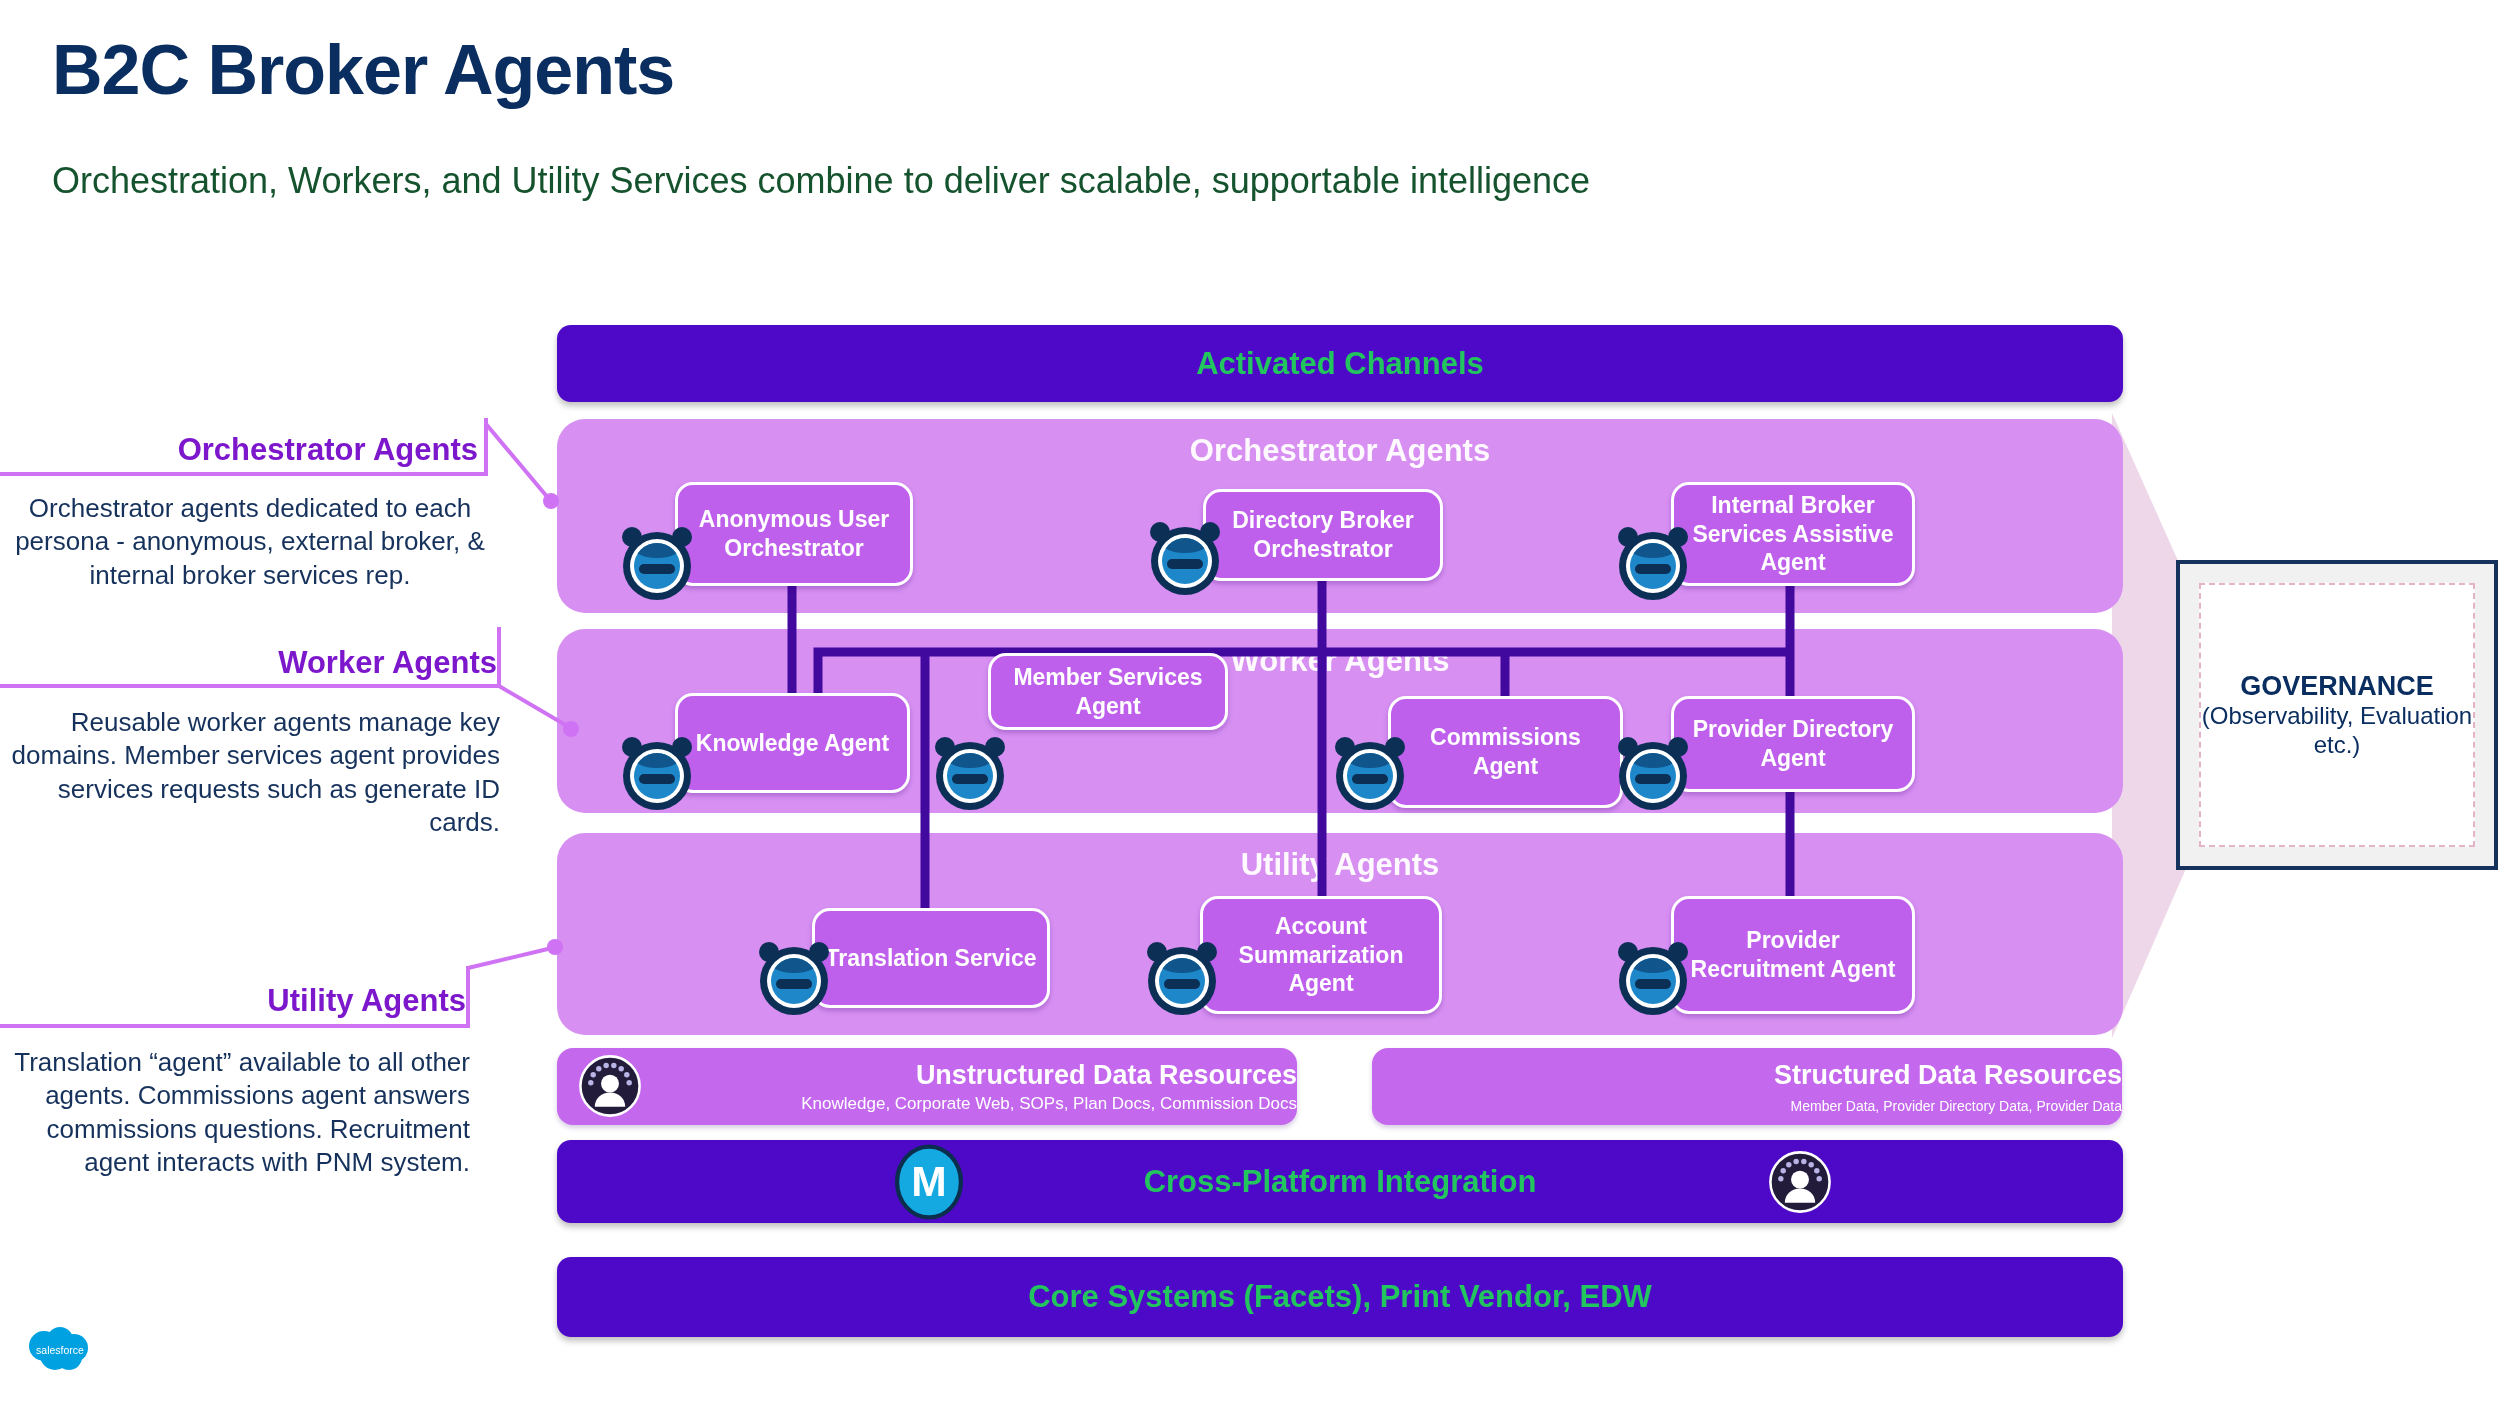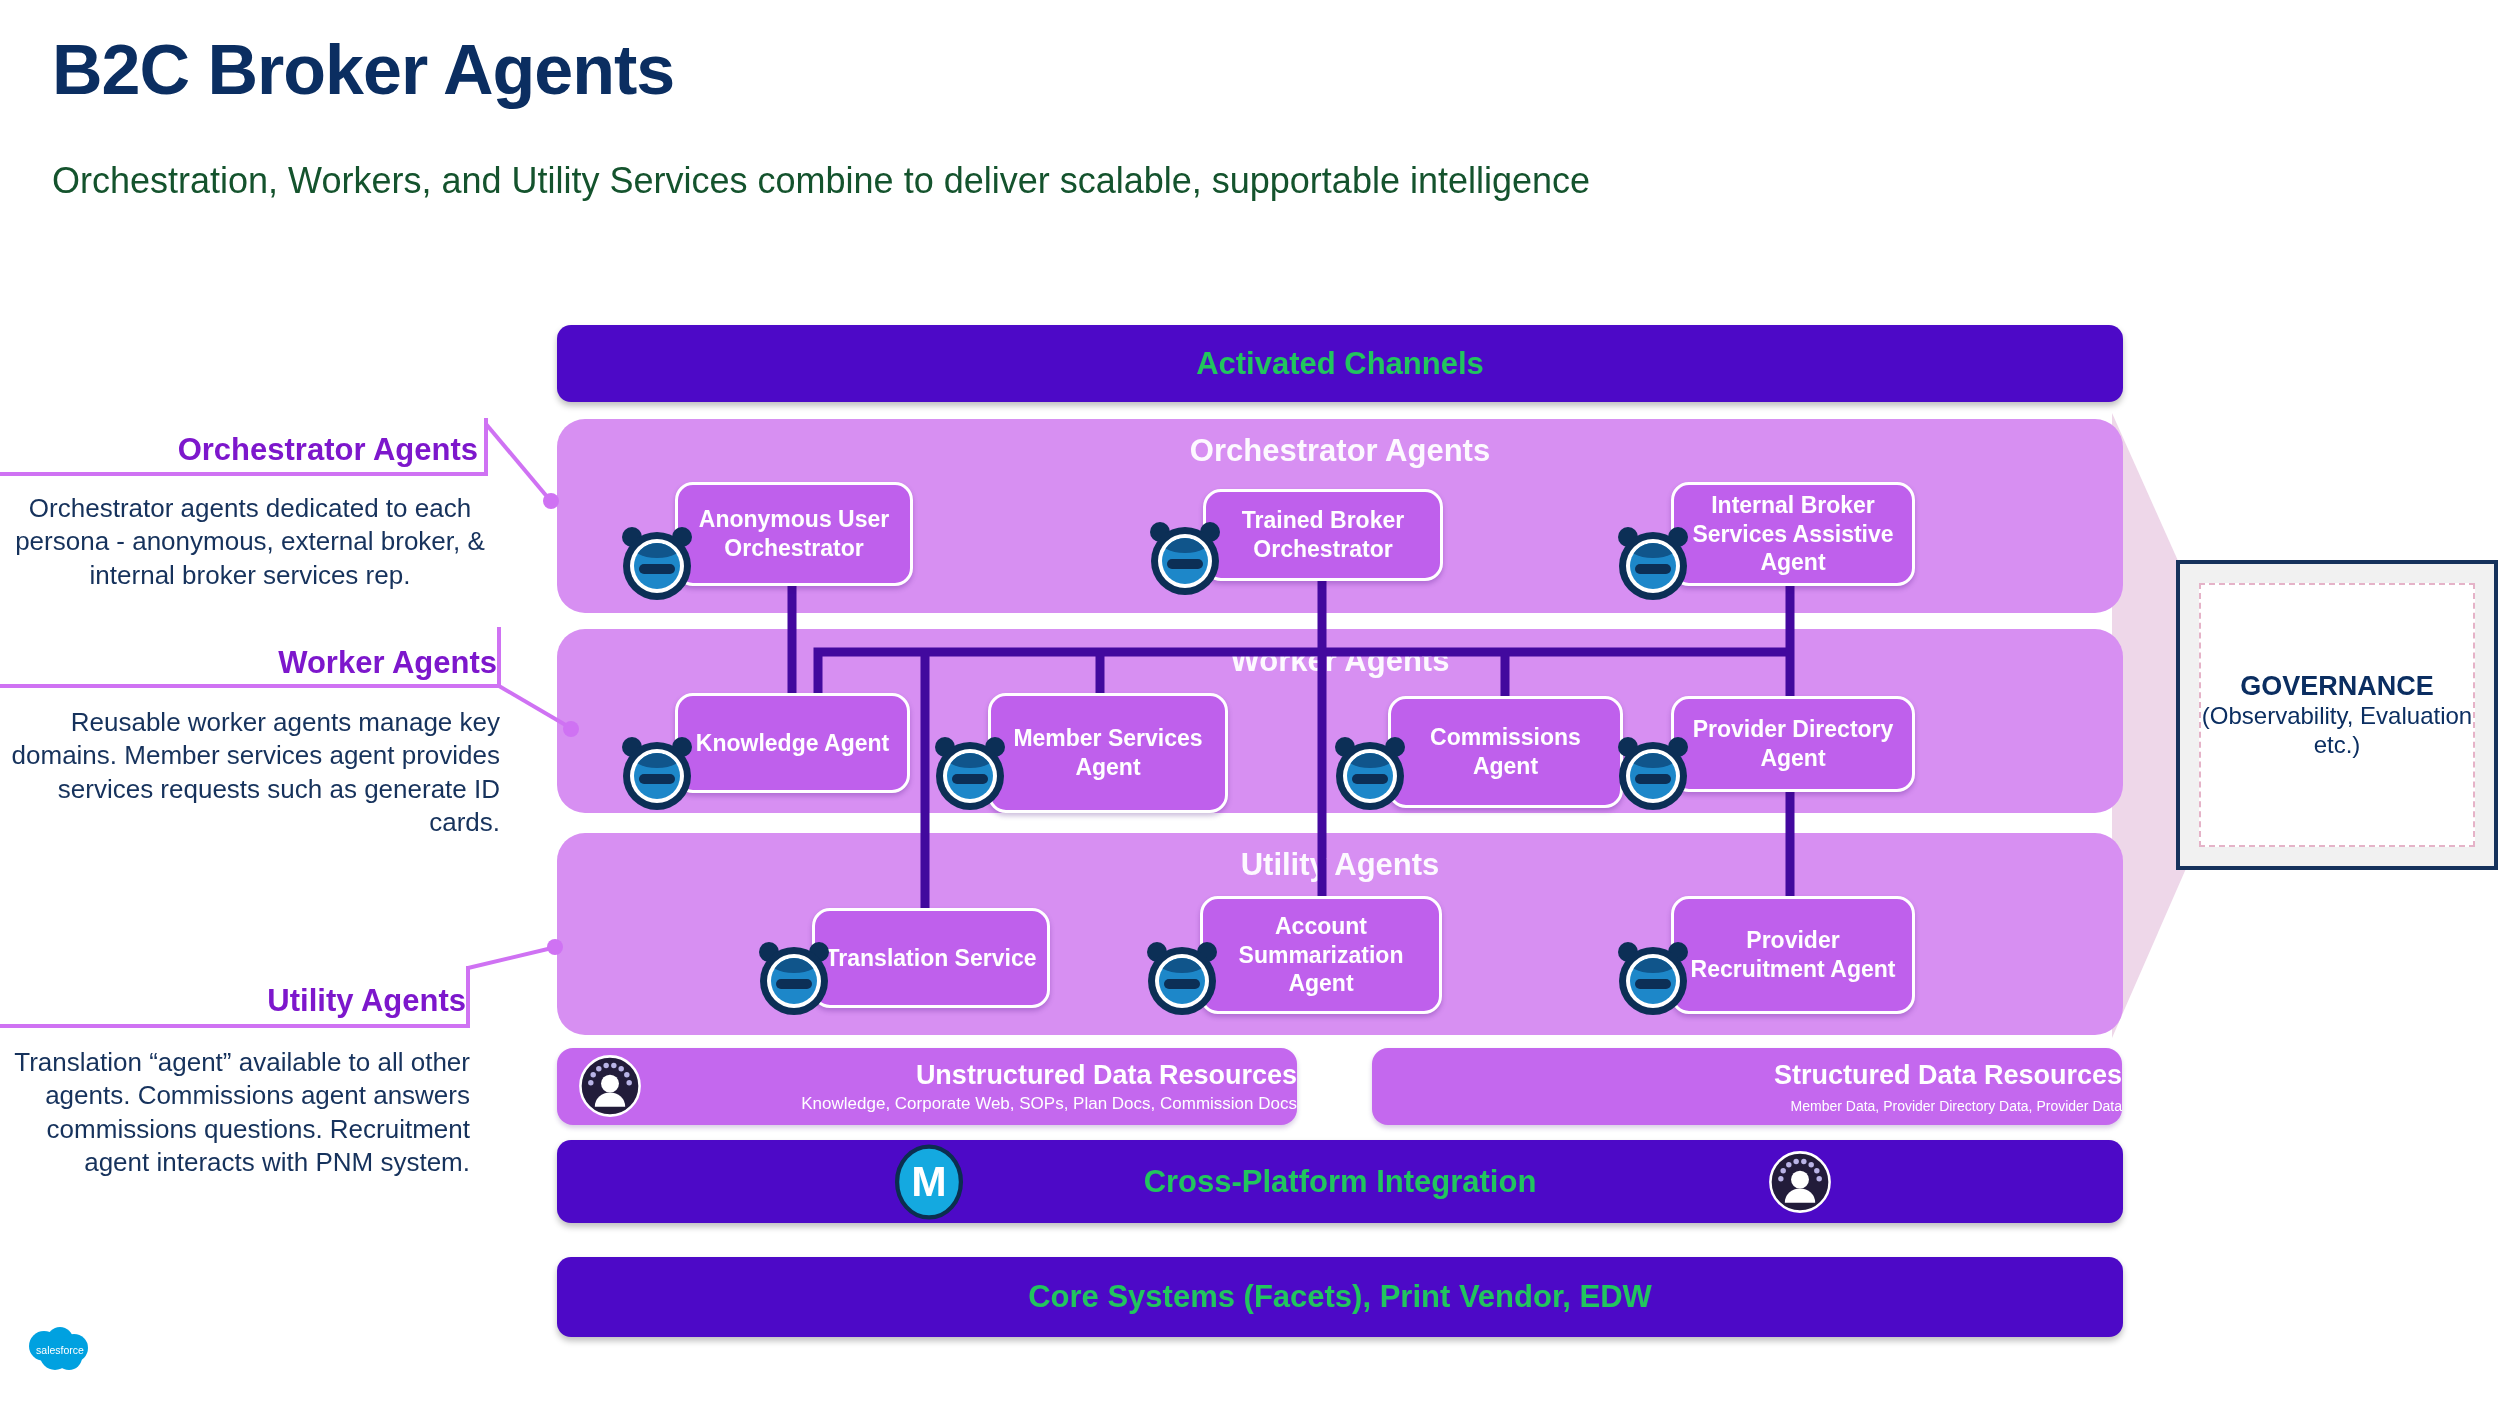--- a/index.html
+++ b/index.html
@@ -116,30 +116,30 @@
     <path d="M1505,652 L1505,702"></path>
     <path d="M1790,586 L1790,700"></path>
     <path d="M1790,790 L1790,902"></path>
   </g>
 </svg>
 
 <div class="agent-box" style="left:675px;top:482px;width:238px;height:104px;">
   <span>Anonymous User Orchestrator</span>
   </div>
 <div class="agent-box" style="left:1203px;top:489px;width:240px;height:92px;">
-  <span>Trained Broker Orchestrator</span>
+  <span>Directory Broker Orchestrator</span>
   </div>
 <div class="agent-box" style="left:1671px;top:482px;width:244px;height:104px;">
   <span>Internal Broker Services Assistive Agent</span>
   </div>
 
 <div class="agent-box" style="left:675px;top:693px;width:235px;height:100px;">
   <span>Knowledge Agent</span>
   </div>
-<div class="agent-box" style="left:988px;top:693px;width:240px;height:120px;">
+<div class="agent-box" style="left:988px;top:653px;width:240px;height:77px;">
   <span>Member Services Agent</span>
   </div>
 <div class="agent-box" style="left:1388px;top:696px;width:235px;height:112px;">
   <span>Commissions Agent</span>
   </div>
 <div class="agent-box" style="left:1671px;top:696px;width:244px;height:96px;">
   <span>Provider Directory Agent</span>
   </div>
 
 <div class="agent-box" style="left:812px;top:908px;width:238px;height:100px;">

